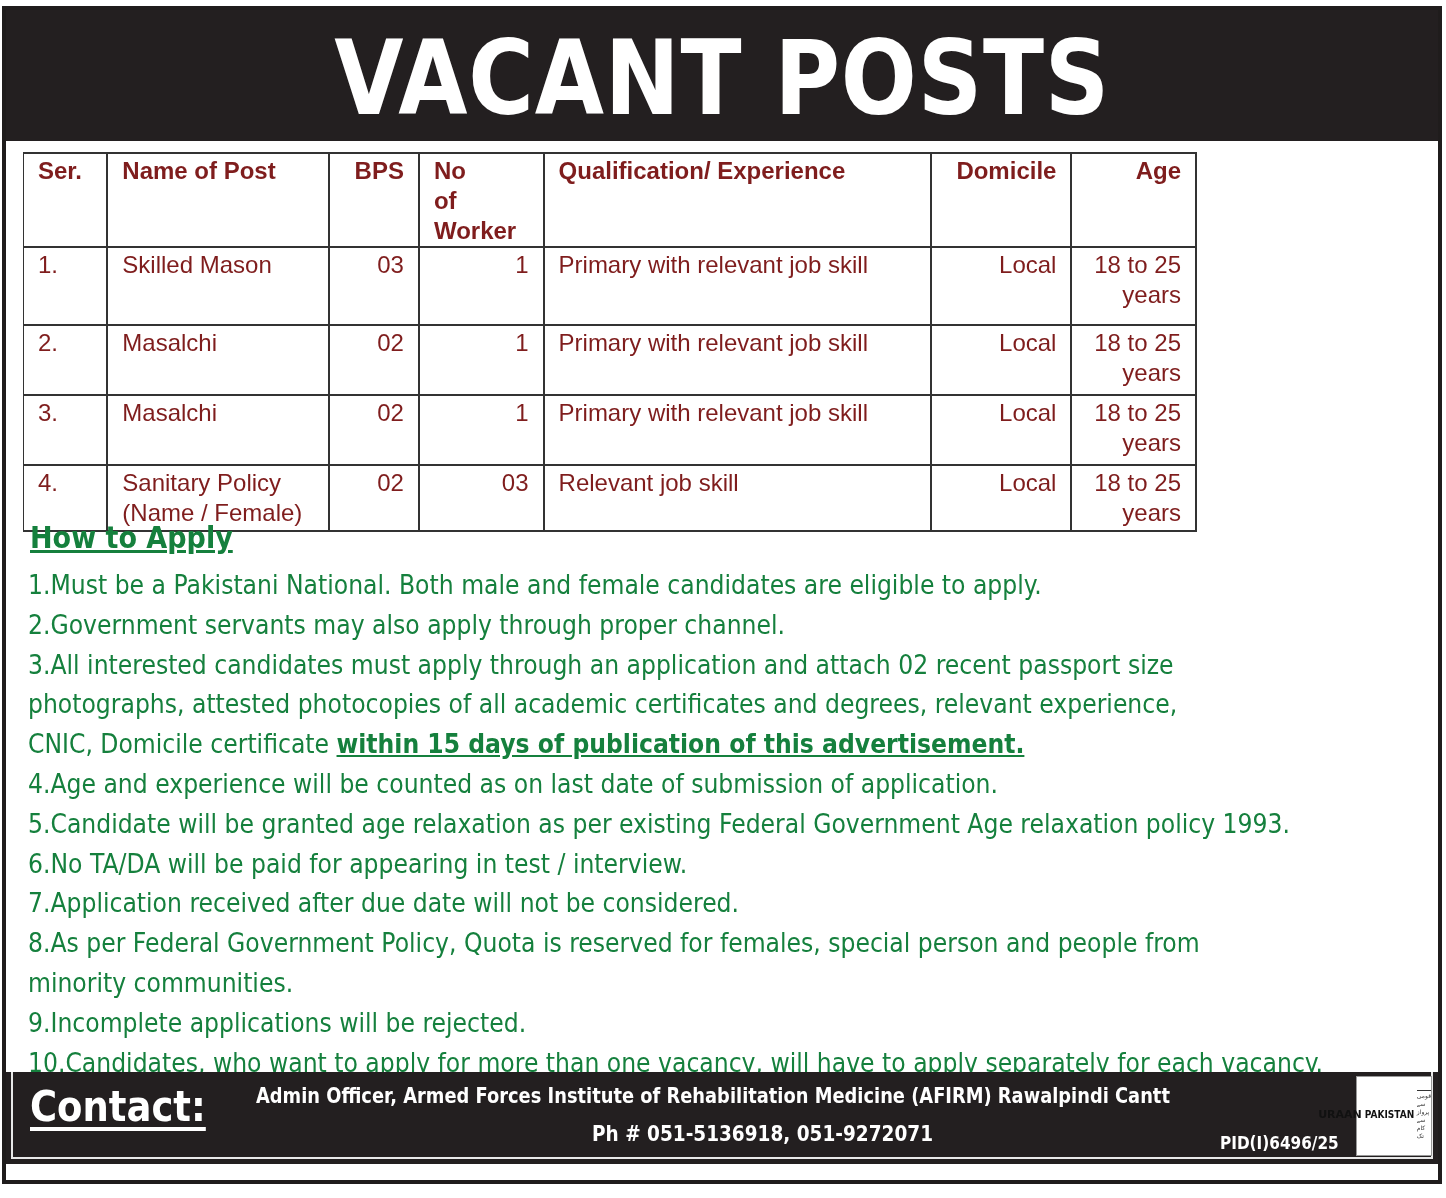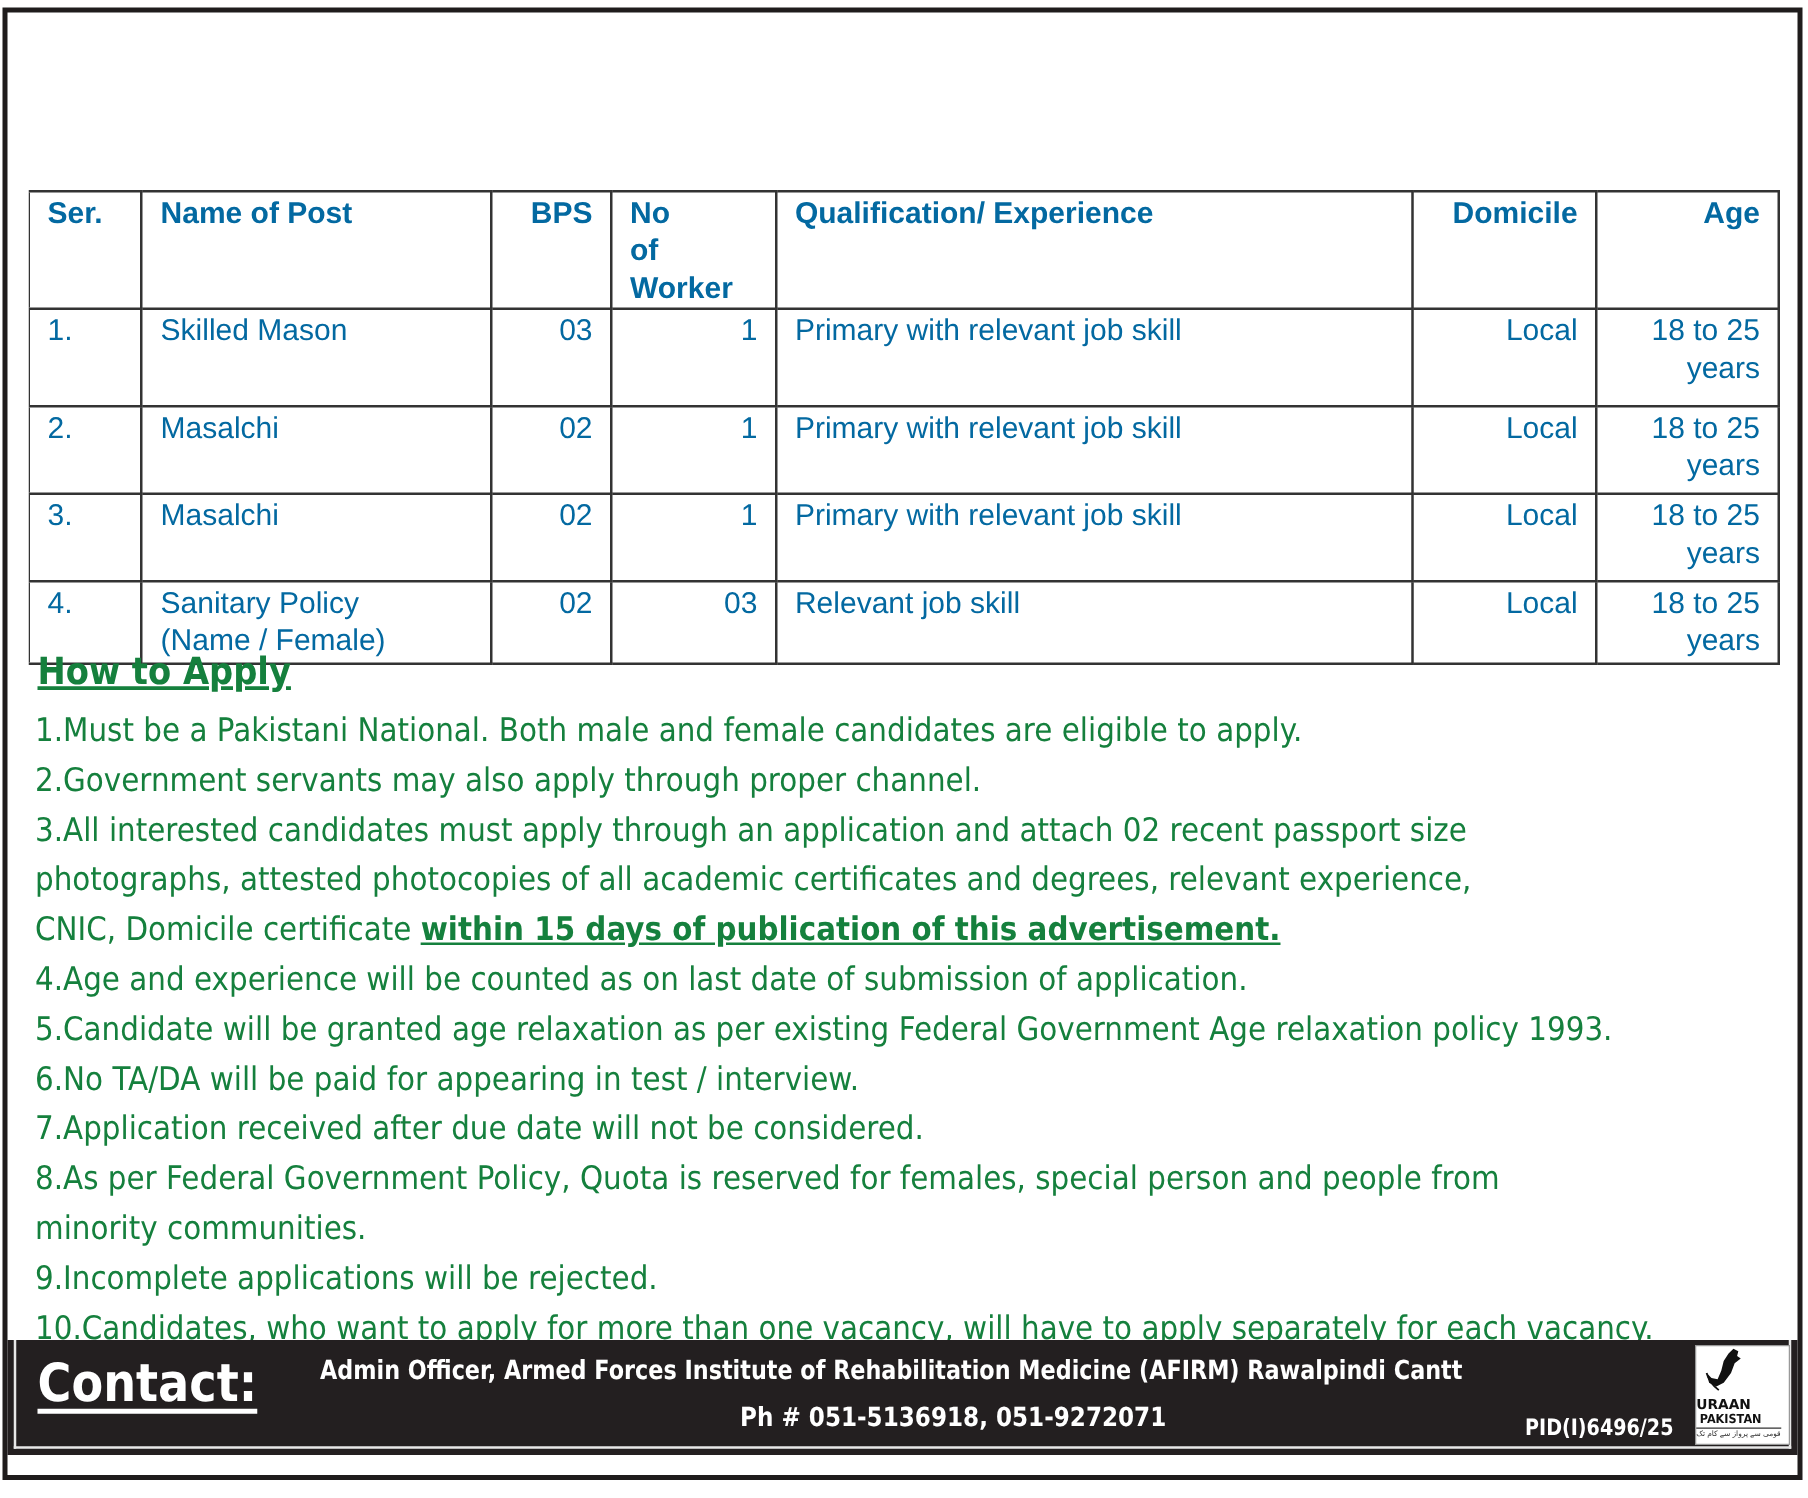--- a/index.html
+++ b/index.html
@@ -14,23 +14,23 @@
     position: absolute; left: 0; top: 0; right: 0; height: 131px;
     background: #231f20; display: flex; align-items: center; justify-content: center;
   }
   .header h1 {
     color: #ffffff; font-family: "DejaVu Sans", sans-serif; font-weight: bold;
     font-size: 104px; letter-spacing: 1px; transform: scaleX(0.86); line-height: 1;
     margin-top: 4px;
   }
 
   table.posts {
-    position: absolute; left: 17px; top: 142px; width: 1401px;
+    position: absolute; left: 17px; top: 142px; width: 1174px;
     border-collapse: collapse; font-family: "Liberation Sans", sans-serif;
-    font-size: 24px; color: #0369a1;
+    font-size: 24px; color: #7f1d1d;
   }
   table.posts th, table.posts td {
     border: 2px solid #333; vertical-align: top; padding: 2px 14px 0 14px;
     line-height: 30px;
   }
   table.posts th { font-weight: bold; text-align: left; height: 62px; }
   table.posts td { height: 70px; }
   table.posts tr.r1 td { height: 78px; }
   table.posts tr.r4 td { height: 66px; }
   table.posts th.c, table.posts td.c { text-align: right; }
@@ -82,37 +82,40 @@
     font-family: "DejaVu Sans", sans-serif; font-weight: bold; font-size: 21px;
     transform: scaleX(0.88); transform-origin: left; white-space: nowrap;
   }
   .pid {
     position: absolute; left: 1214px; top: 60px; color: #fff;
     font-family: "DejaVu Sans", sans-serif; font-size: 18px; font-weight: bold;
     transform: scaleX(0.85); transform-origin: left; white-space: nowrap;
   }
   .logo {
     position: absolute; right: 6px; top: 4px; width: 76px; height: 80px;
-    background: #ffffff; border: 1px solid #999; display: flex; flex-direction: column;
-    align-items: flex-start; justify-content: flex-end; padding-bottom: 3px; margin-left: 30px;
+    background: #ffffff; border: 1px solid #999; display: flex; flex-direction: row;
+    align-items: center; justify-content: flex-end; padding-bottom: 3px; margin-left: 30px;
   }
   .logo svg { width: 40px; height: 40px; margin-bottom: 2px; }
   .logo .l1, .logo .l2 {
     font-family: "DejaVu Sans", sans-serif; font-weight: bold; color: #111;
     line-height: 12px; letter-spacing: 0px;
   }
   .logo .l1 { font-size: 11px; }
   .logo .l2 { font-size: 10px; transform: scaleX(0.9); }
   .logo .l3 { font-size: 6px; color: #333; line-height: 8px; border-top: 1px solid #333; padding-top: 1px; }
 </style>
 </head>
 <body>
 
 <div class="frame">
 
+  <div class="header">
+    <h1>VACANT POSTS</h1>
+  </div>
 
   <table class="posts">
     <colgroup>
       <col class="col-ser">
         <col class="col-name">
         <col class="col-bps">
         <col class="col-no">
         <col class="col-qual">
         <col class="col-dom">
         <col class="col-age">

